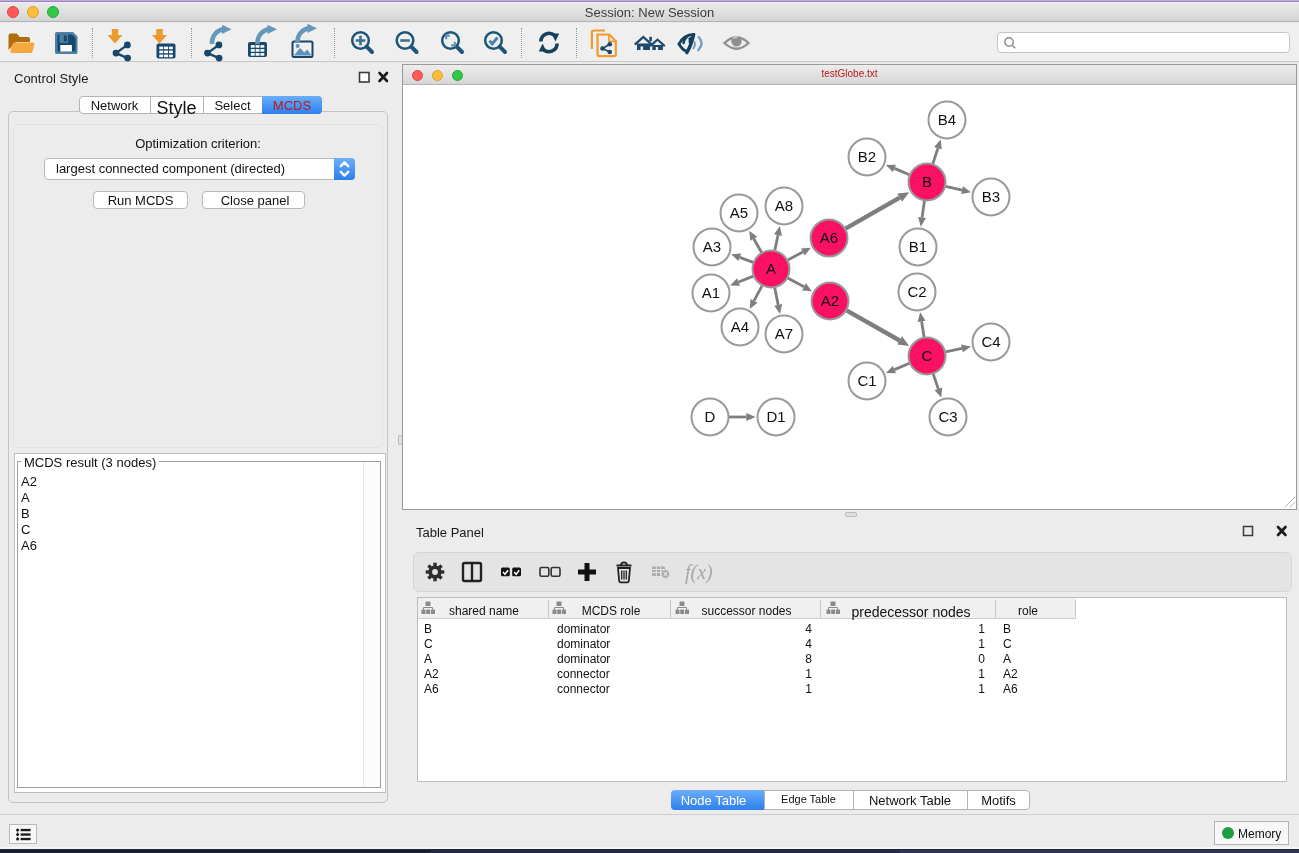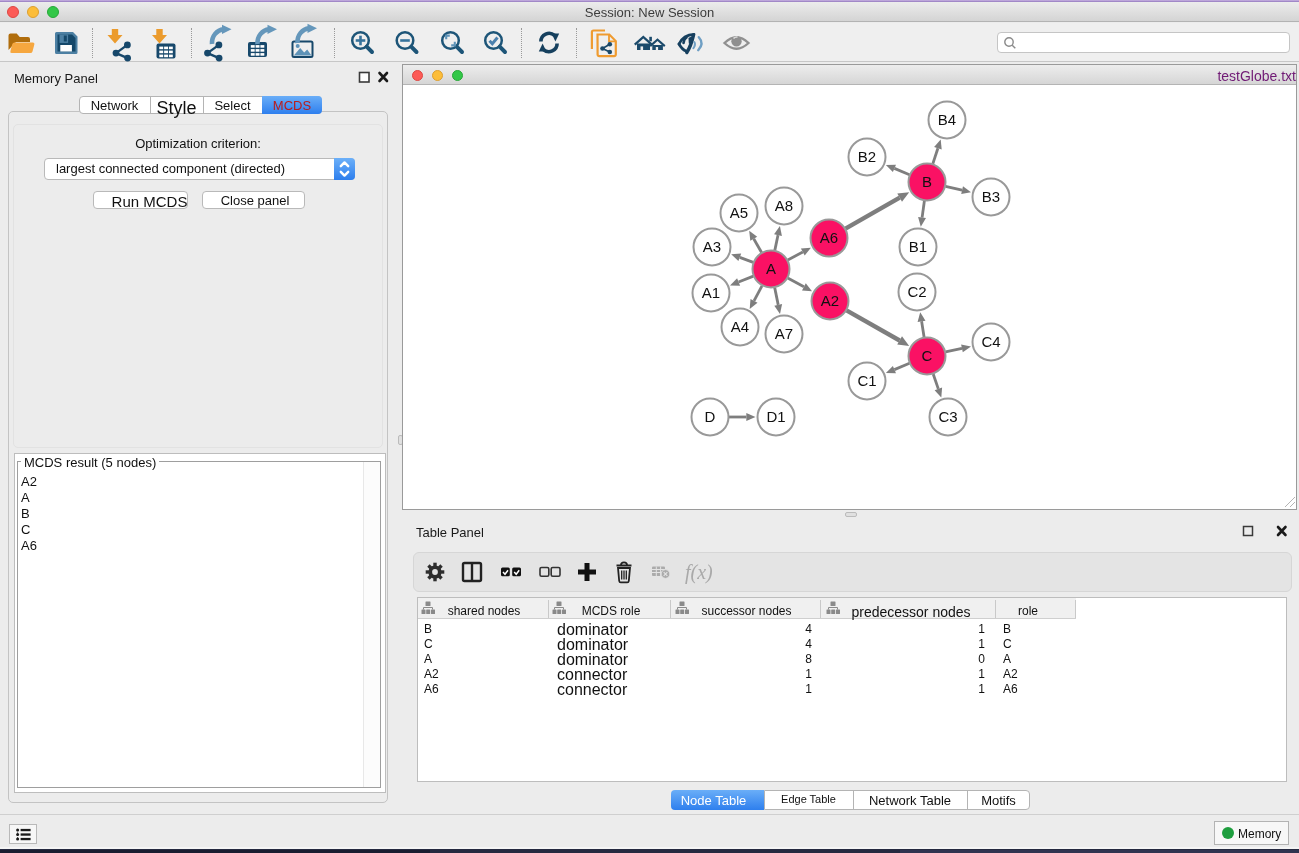--- a/index.html
+++ b/index.html
@@ -159,21 +159,21 @@
 <div class="abs" style="left:334px;top:28px;height:30px;border-left:1px dotted #9a9a9a"></div>
 <div class="abs" style="left:521px;top:28px;height:30px;border-left:1px dotted #9a9a9a"></div>
 <div class="abs" style="left:576px;top:28px;height:30px;border-left:1px dotted #9a9a9a"></div>
 
 <div class="abs" style="left:997px;top:32px;width:293px;height:21px;background:#fff;border:1px solid #c5c5c5;border-radius:4px"></div>
 <svg class="abs" style="left:1003px;top:36px" width="14" height="14" viewBox="0 0 14 14">
     <circle cx="6" cy="6" r="4.2" fill="none" stroke="#8a8a8a" stroke-width="1.4"></circle>
     <line x1="9.2" y1="9.2" x2="12.3" y2="12.3" stroke="#8a8a8a" stroke-width="1.4"></line>
   </svg>
 
-<div class="txt" style="left:14px;top:71px;font-size:13px;color:#1a1a1a">Memory Panel</div>
+<div class="txt" style="left:14px;top:71px;font-size:13px;color:#1a1a1a">Control Style</div>
 
 <svg class="abs" style="left:358px;top:71px" width="32" height="14" viewBox="0 0 32 14">
  <rect x="1.5" y="1.5" width="9.5" height="9.5" fill="#fff" stroke="#3a3a3a" stroke-width="1.6"></rect>
  <path d="M21.5,2 l7.5,8 M29,2 l-7.5,8" stroke="#1a1a1a" stroke-width="2.6" stroke-linecap="round"></path>
 </svg>
 
 <div class="abs" style="left:8px;top:111px;width:380px;height:692px;border:1px solid #c3c3c3;border-radius:5px"></div>
 
 <div class="abs" style="left:13px;top:124px;width:370px;height:324px;border:1px solid #e2e2e2;border-radius:5px"></div>
 
@@ -189,38 +189,38 @@
 <div class="txt" style="left:0px;top:136px;width:396px;text-align:center;font-size:13px;color:#111">Optimization criterion:</div>
 
 <div class="abs" style="left:44px;top:158px;width:311px;height:22px;background:#fff;border:1px solid #b9b9b9;border-radius:4px"></div>
 <div class="txt" style="left:56px;top:161px;font-size:13px;color:#111">largest connected component (directed)</div>
 <div class="abs" style="left:334px;top:158px;width:21px;height:22px;background:linear-gradient(#6cb0f9,#2d7eed);border-radius:0 4px 4px 0"></div>
 <svg class="abs" style="left:334px;top:158px" width="21" height="22" viewBox="0 0 21 22">
     <path d="M6.8,8.2 L10.5,4.4 L14.2,8.2 M6.8,13.8 L10.5,17.6 L14.2,13.8" fill="none" stroke="#fff" stroke-width="2.4" stroke-linecap="round" stroke-linejoin="round"></path>
   </svg>
 
 <div class="abs" style="left:93px;top:191px;width:95px;height:18px;background:#fff;border:1px solid #b9b9b9;border-radius:4px"></div>
-<div class="txt" style="left:102px;top:193px;width:95px;text-align:center;font-size:15px;color:#111">Run MCDS</div>
+<div class="txt" style="left:93px;top:193px;width:95px;text-align:center;font-size:13px;color:#111">Run MCDS</div>
 <div class="abs" style="left:202px;top:191px;width:103px;height:18px;background:#fff;border:1px solid #b9b9b9;border-radius:4px"></div>
 <div class="txt" style="left:202px;top:193px;width:106px;text-align:center;font-size:13px;color:#111">Close panel</div>
 
 <div class="abs" style="left:14px;top:453px;width:372px;height:340px;background:#fff;border:1px solid #bdbdbd"></div>
 <div class="abs" style="left:17px;top:461px;width:364px;height:327px;border:1px solid #9e9e9e"></div>
 <div class="abs" style="left:363px;top:462px;width:17px;height:325px;background:#fcfcfc;border-left:1px solid #e8e8e8"></div>
-<div class="txt" style="left:21px;top:455px;background:#fff;padding:0 3px;font-size:13px;color:#111">MCDS result (5 nodes)</div>
+<div class="txt" style="left:21px;top:455px;background:#fff;padding:0 3px;font-size:13px;color:#111">MCDS result (3 nodes)</div>
 <div class="txt" style="left:21px;top:474px;font-size:13px;color:#111;line-height:16px">A2<br>A<br>B<br>C<br>A6</div>
 
 <div class="abs" style="left:398px;top:435px;width:5px;height:10px;background:#e0e0e0;border:1px solid #bbb;border-radius:2px"></div>
 
 <div class="abs" style="left:402px;top:64px;width:895px;height:446px;background:#fff;border:1px solid #9a9a9a"></div>
 <div class="abs" style="left:403px;top:65px;width:893px;height:20px;background:linear-gradient(#ededed,#d6d6d6);border-bottom:1px solid #b4b4b4"></div>
 <div class="abs" style="left:412px;top:70px;width:11px;height:11px;border-radius:50%;background:#fc5b57;border:1px solid #dd4743"></div>
 <div class="abs" style="left:432px;top:70px;width:11px;height:11px;border-radius:50%;background:#fcbd39;border:1px solid #dd9f2f"></div>
 <div class="abs" style="left:452px;top:70px;width:11px;height:11px;border-radius:50%;background:#33c748;border:1px solid #27a838"></div>
-<div class="txt" style="left:403px;top:68px;width:893px;text-align:right;font-size:14px;color:#701a75">testGlobe.txt</div>
+<div class="txt" style="left:403px;top:68px;width:893px;text-align:center;font-size:10px;color:#b91c1c">testGlobe.txt</div>
 
 <svg class="abs" style="left:1283px;top:495px" width="13" height="13" viewBox="0 0 13 13">
     <path d="M12,2 L2,12 M12,7 L7,12" stroke="#b5b5b5" stroke-width="1"></path>
   </svg>
 <svg class="abs" style="left:403px;top:85px" width="894" height="424" viewBox="0 0 894 424">
 <line x1="350.4" y1="191.1" x2="335.6" y2="197.0" stroke="#7e7e7e" stroke-width="2.8"></line>
 <polygon points="327.0,200.4 334.1,193.3 337.1,200.7" fill="#7e7e7e"></polygon>
 <line x1="350.2" y1="177.4" x2="336.8" y2="172.4" stroke="#7e7e7e" stroke-width="2.8"></line>
 <polygon points="328.2,169.2 338.2,168.6 335.4,176.1" fill="#7e7e7e"></polygon>
 <line x1="359.0" y1="200.8" x2="351.0" y2="215.8" stroke="#7e7e7e" stroke-width="2.8"></line>
@@ -377,28 +377,28 @@
         <rect x="-1.8" y="1.5" width="4" height="4.5" rx="0.5"></rect>
         <rect x="3" y="1.5" width="4" height="4.5" rx="0.5"></rect>
         <path d="M-4.5,1.5 v-2 h9 v2 M0,-2 v-1" stroke="#8a8a8a" stroke-width="1" fill="none"></path>
       </g>
     </defs>
  <use href="#orgic" transform="translate(10,10)"></use>
  <use href="#orgic" transform="translate(141,10)"></use>
  <use href="#orgic" transform="translate(264,10)"></use>
  <use href="#orgic" transform="translate(415,10)"></use>
 </svg>
-<div class="txt" style="left:434px;top:604px;width:100px;text-align:center;font-size:12px;color:#111">shared nodes</div>
+<div class="txt" style="left:434px;top:604px;width:100px;text-align:center;font-size:12px;color:#111">shared name</div>
 <div class="txt" style="left:561px;top:604px;width:100px;text-align:center;font-size:12px;color:#111">MCDS role</div>
 <div class="txt" style="left:684px;top:604px;width:125px;text-align:center;font-size:12px;color:#111">successor nodes</div>
 <div class="txt" style="left:836px;top:604px;width:150px;text-align:center;font-size:14px;color:#111">predecessor nodes</div>
 <div class="txt" style="left:988px;top:604px;width:80px;text-align:center;font-size:12px;color:#111">role</div>
 
 <div class="txt" style="left:424px;top:622px;font-size:12px;color:#111;line-height:15px">B<br>C<br>A<br>A2<br>A6</div>
-<div class="txt" style="left:557px;top:622px;font-size:16px;color:#111;line-height:15px">dominator<br>dominator<br>dominator<br>connector<br>connector</div>
+<div class="txt" style="left:557px;top:622px;font-size:12px;color:#111;line-height:15px">dominator<br>dominator<br>dominator<br>connector<br>connector</div>
 <div class="txt" style="left:712px;top:622px;width:100px;text-align:right;font-size:12px;color:#111;line-height:15px">4<br>4<br>8<br>1<br>1</div>
 <div class="txt" style="left:885px;top:622px;width:100px;text-align:right;font-size:12px;color:#111;line-height:15px">1<br>1<br>0<br>1<br>1</div>
 <div class="txt" style="left:1003px;top:622px;font-size:12px;color:#111;line-height:15px">B<br>C<br>A<br>A2<br>A6</div>
 
 <div class="abs" style="left:671px;top:790px;width:93px;height:20px;background:linear-gradient(#6aaef8,#2e7fee);border-radius:4px 0 0 4px"></div>
 <div class="txt" style="left:671px;top:793px;width:85px;text-align:center;font-size:13px;color:#fff">Node Table</div>
 <div class="abs" style="left:764px;top:790px;width:266px;height:20px;background:#fff;border:1px solid #b4b4b4;border-radius:0 4px 4px 0"></div>
 <div class="txt" style="left:764px;top:793px;width:89px;text-align:center;font-size:11px;color:#111">Edge Table</div>
 <div class="abs" style="left:853px;top:790px;height:20px;border-left:1px solid #b4b4b4"></div>
 <div class="txt" style="left:853px;top:793px;width:114px;text-align:center;font-size:13px;color:#111">Network Table</div>

